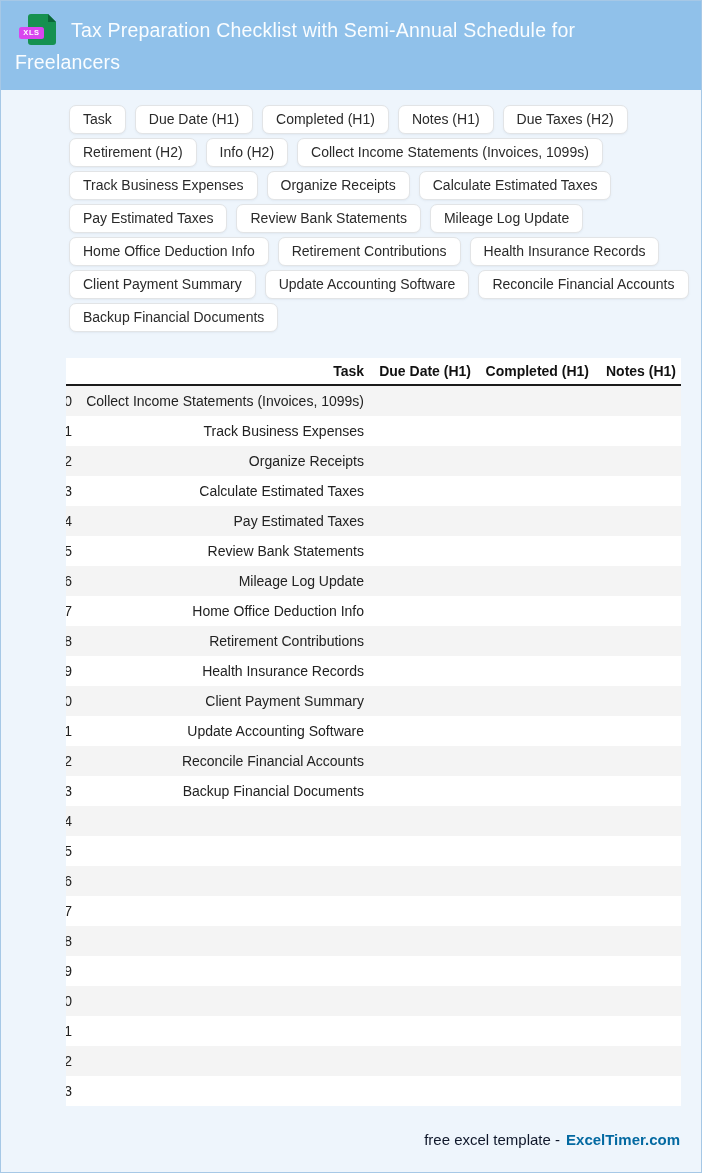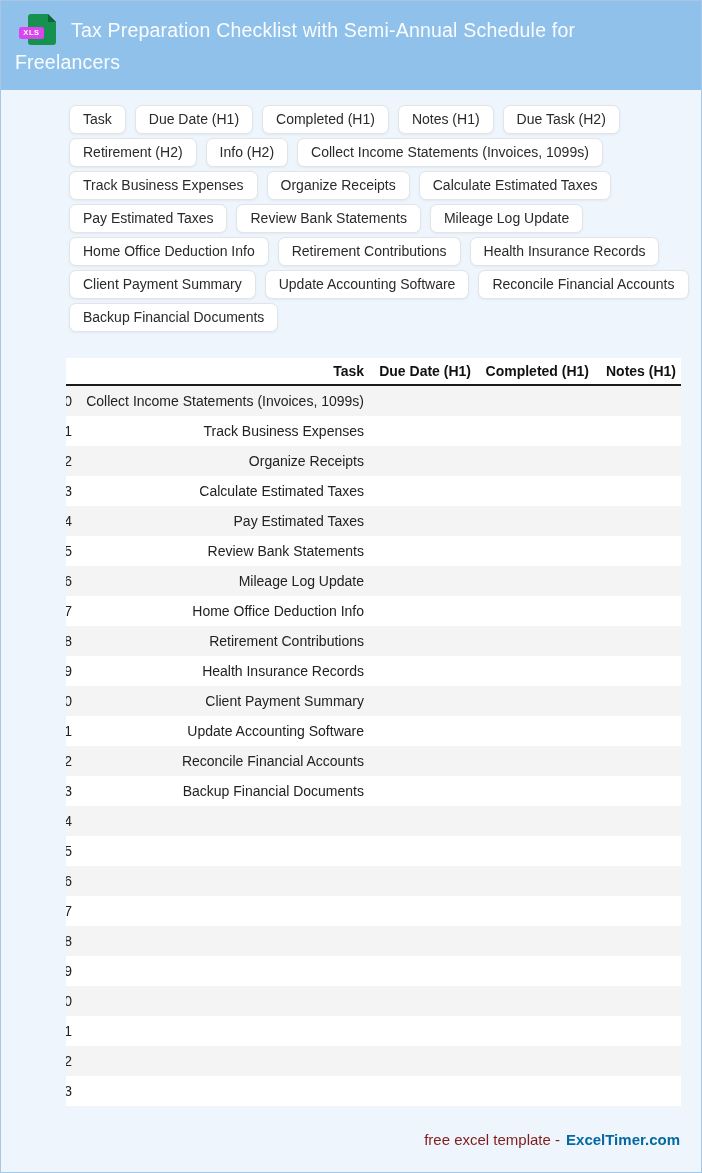--- a/index.html
+++ b/index.html
@@ -75,21 +75,21 @@
   .c-task { flex:1 1 auto; text-align:right; padding-left:8px; }
   .c-due  { flex:none; width:107px; text-align:right; }
   .c-comp { flex:none; width:118px; text-align:right; }
   .c-notes{ flex:none; width:87px;  text-align:right; margin-right:5px; }
 
   
   .footer {
     margin:24px 21px 0 0; text-align:right;
     font-size:15px; line-height:20px;
   }
-  .footer .prefix { color:#7f1d1d; margin-right:6px; }
+  .footer .prefix { color:#0f172a; margin-right:6px; }
   .footer .brand  { color:#0369a1; font-weight:bold; text-decoration:none; }
 </style>
 </head>
 <body>
 
 <div class="page">
 
   <header class="app-header">
     <h1 class="app-title">
       <span class="file-icon">
@@ -97,21 +97,21 @@
         <span class="band">XLS</span>
       </span><span>Tax Preparation Checklist with Semi-Annual Schedule for Freelancers</span>
     </h1>
   </header>
 
   <nav class="chip-area">
       <a href="#" class="chip">Task</a>
       <a href="#" class="chip">Due Date (H1)</a>
       <a href="#" class="chip">Completed (H1)</a>
       <a href="#" class="chip">Notes (H1)</a>
-      <a href="#" class="chip">Due Task (H2)</a>
+      <a href="#" class="chip">Due Taxes (H2)</a>
       <a href="#" class="chip">Retirement (H2)</a>
       <a href="#" class="chip">Info (H2)</a>
       <a href="#" class="chip">Collect Income Statements (Invoices, 1099s)</a>
       <a href="#" class="chip">Track Business Expenses</a>
       <a href="#" class="chip">Organize Receipts</a>
       <a href="#" class="chip">Calculate Estimated Taxes</a>
       <a href="#" class="chip">Pay Estimated Taxes</a>
       <a href="#" class="chip">Review Bank Statements</a>
       <a href="#" class="chip">Mileage Log Update</a>
       <a href="#" class="chip">Home Office Deduction Info</a>

